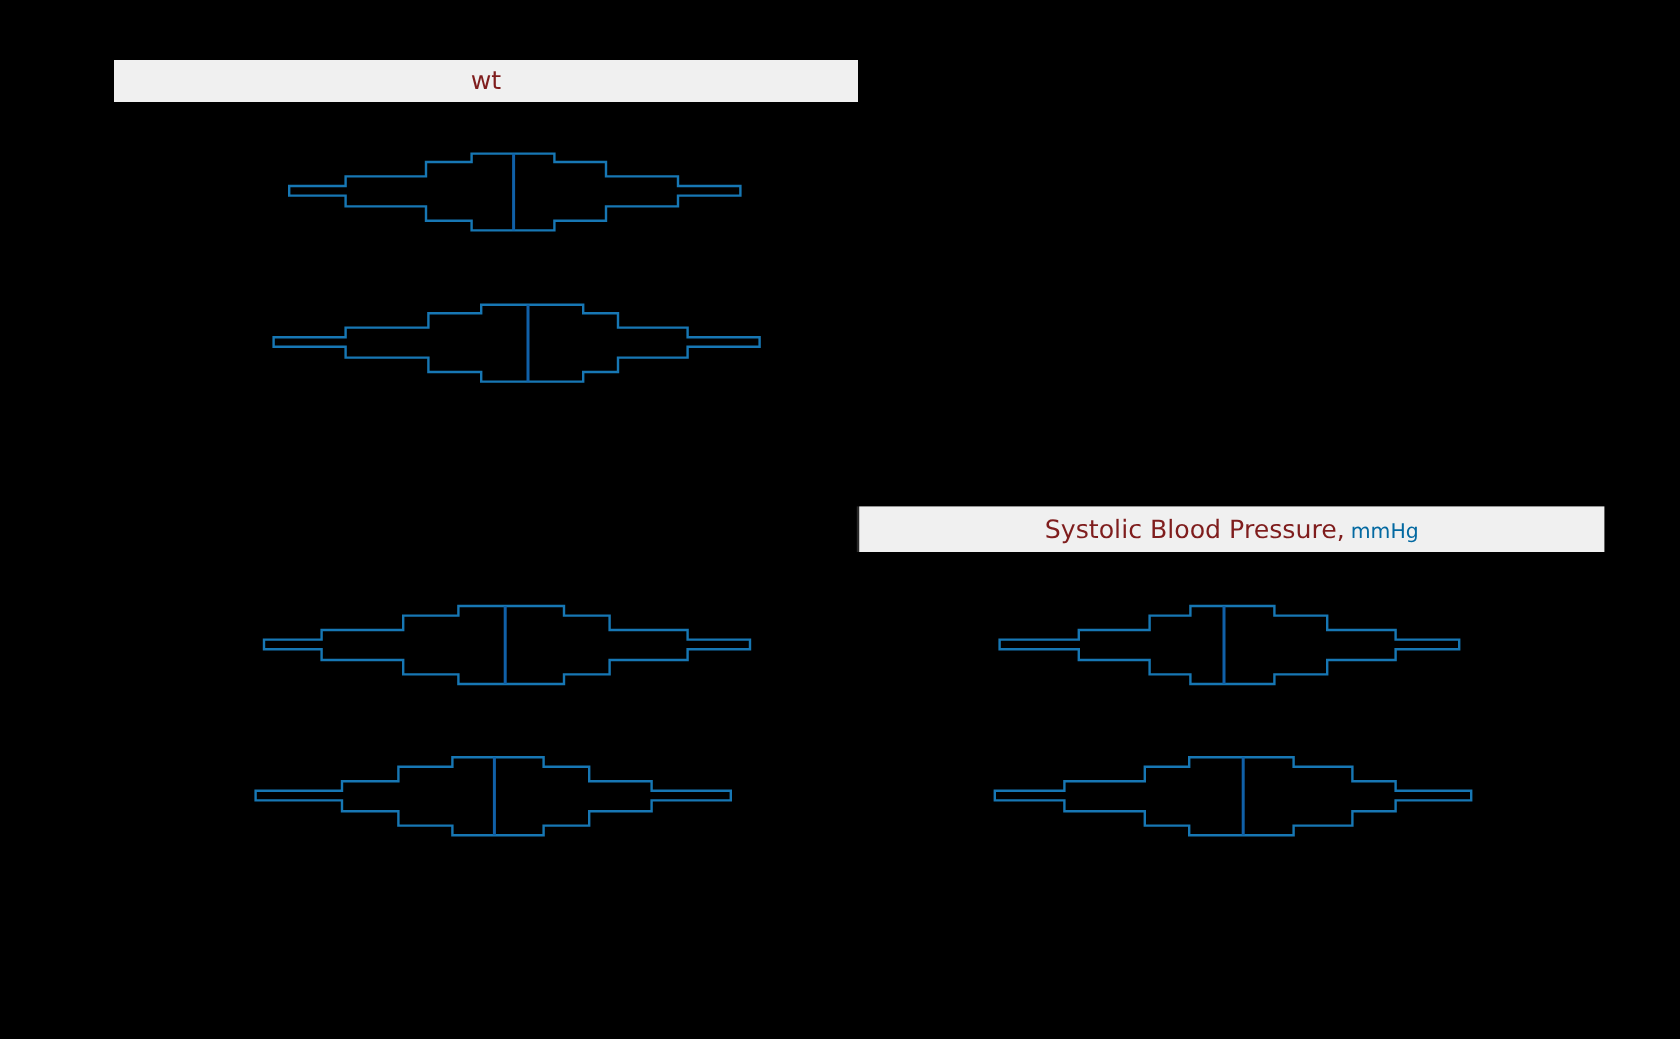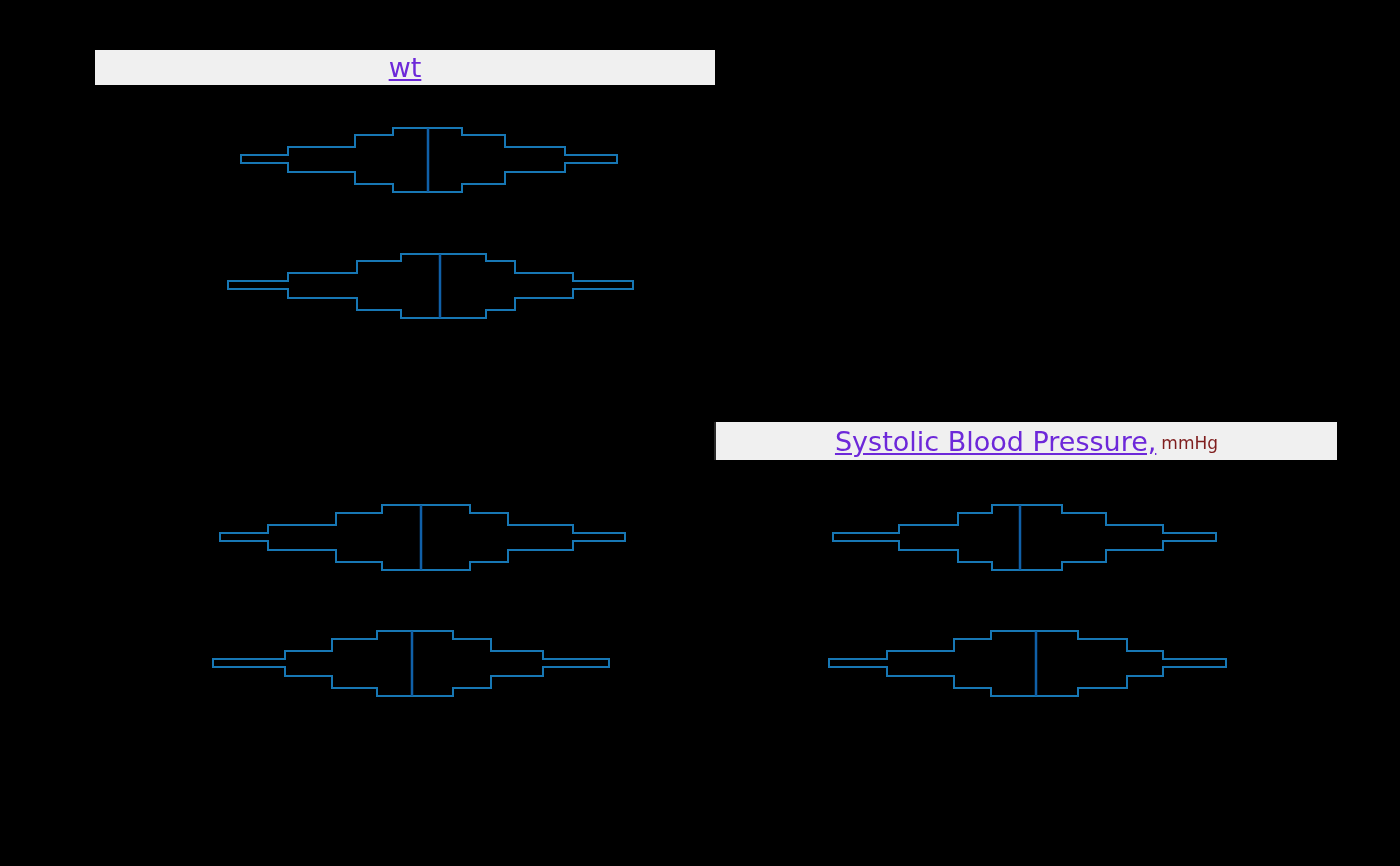--- a/index.html
+++ b/index.html
@@ -28,27 +28,26 @@
     color: #1a1a1a;
     display: flex;
     align-items: center;
     justify-content: center;
     box-sizing: border-box;
     white-space: nowrap;
     line-height: 1;
     font-weight: 400;
   }
   .facet-title .main {
-    font-size: 27px;
-    color: #6d28d9;
-    text-decoration: underline;
+    font-size: 21px;
+    color: #7f1d1d;
   }
   .facet-title .sub {
     font-size: 17px;
-    color: #7f1d1d;
+    color: #0369a1;
     margin-left: 5px;
     position: relative;
     top: 2px;
   }
   .facet-divider {
     position: absolute;
     background: #2a2a2a;
     width: 2px;
   }
 

